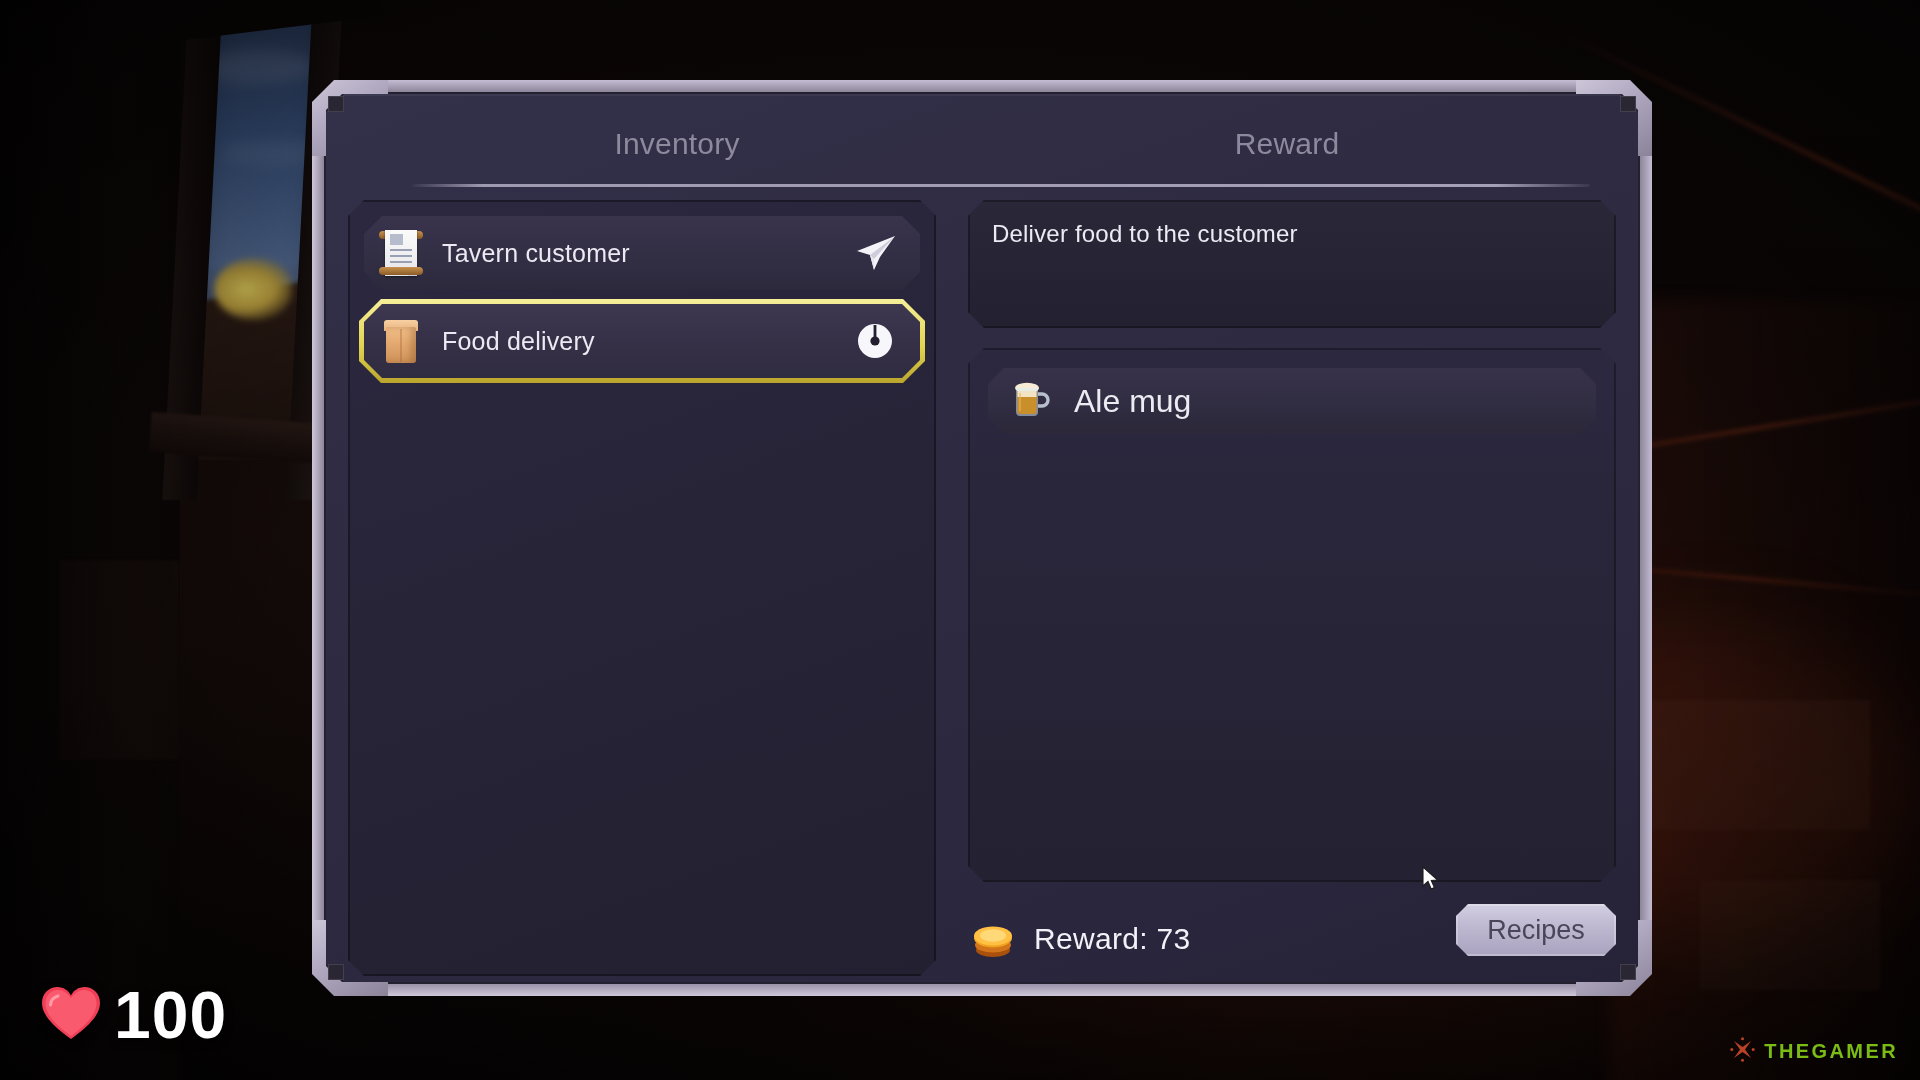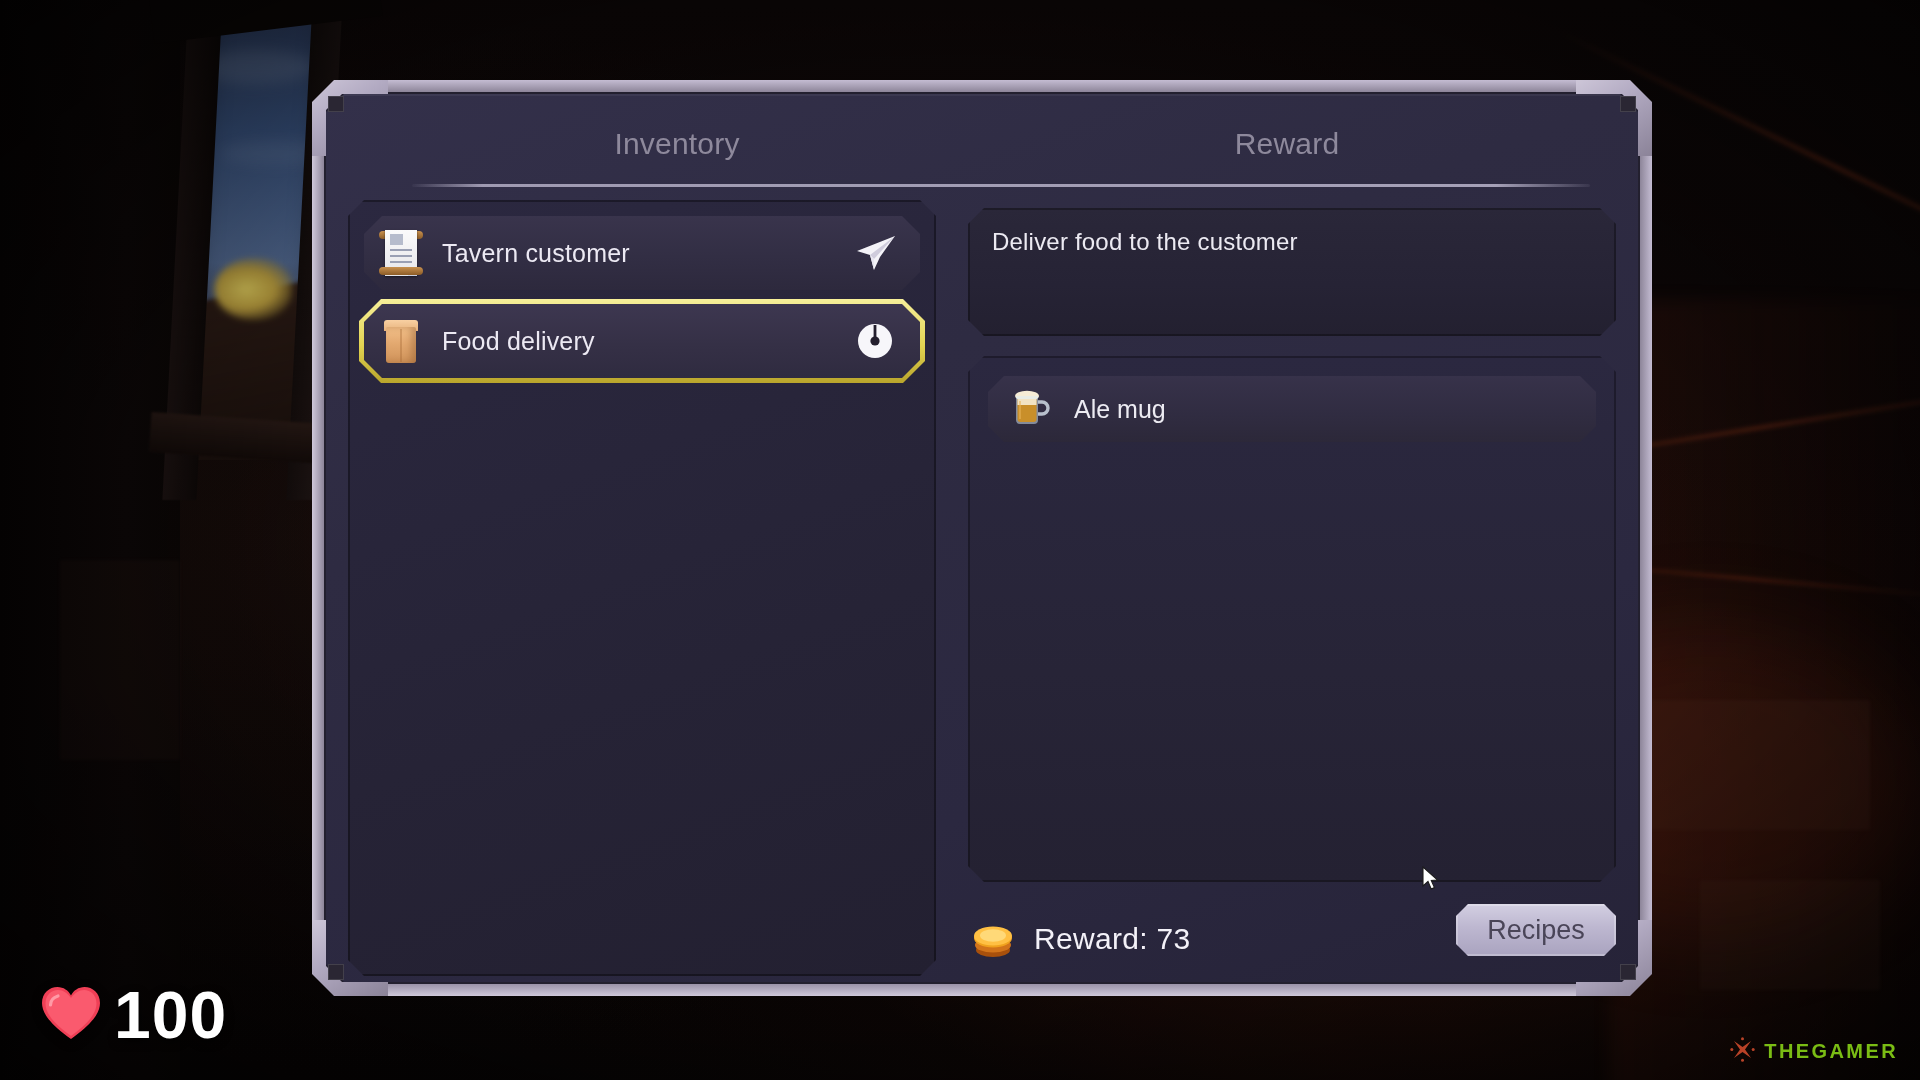--- a/index.html
+++ b/index.html
@@ -219,37 +219,36 @@
   
   .ic-clock{ width:40px; height:40px; position:relative; }
 
   
   .desc-box{
     height:128px; position:relative;
     background:linear-gradient(180deg,#2a2739 0%,#262335 60%,#232030 100%);
     clip-path: polygon(0 16px,16px 0,calc(100% - 16px) 0,100% 16px,100% calc(100% - 16px),calc(100% - 16px) 100%,16px 100%,0 calc(100% - 16px));
     padding:20px 24px;
     box-shadow: inset 0 0 0 2px rgba(0,0,0,0.30);
-    margin-top: 8px;
   }
   .desc-text{ font-size:24px; color:#eceaf2; letter-spacing:0.2px; }
 
   .objectives-box{
     flex:1 1 auto; position:relative;
     background:linear-gradient(180deg,#2b2840 0%,#272437 60%,#242132 100%);
     clip-path: polygon(0 16px,16px 0,calc(100% - 16px) 0,100% 16px,100% calc(100% - 16px),calc(100% - 16px) 100%,16px 100%,0 calc(100% - 16px));
     padding:20px; box-shadow: inset 0 0 0 2px rgba(0,0,0,0.30);
   }
   .obj-row{
     height:66px; display:flex; align-items:center; gap:20px; padding:0 20px;
     background:linear-gradient(180deg,#37324a 0%,#302c41 60%,#2c2839 100%);
     clip-path: polygon(0 16px,16px 0,calc(100% - 16px) 0,100% 16px,100% calc(100% - 16px),calc(100% - 16px) 100%,16px 100%,0 calc(100% - 16px));
     cursor:pointer;
   }
-  .obj-label{ font-size:25px; color:#ecebf2; }
+  .obj-label{ font-size:32px; color:#ecebf2; }
   .ic-mug{ width:46px; height:46px; position:relative; flex:0 0 46px;}
 
   
   .footer{
     height:74px; display:flex; align-items:center; gap:16px; position:relative;
     padding-right:4px;
   }
   .ic-coin{ width:50px; height:50px; position:relative; flex:0 0 50px;}
   .reward-text{ font-size:30px; color:#f3f1f8; letter-spacing:0.3px; }
   .follow-btn{

